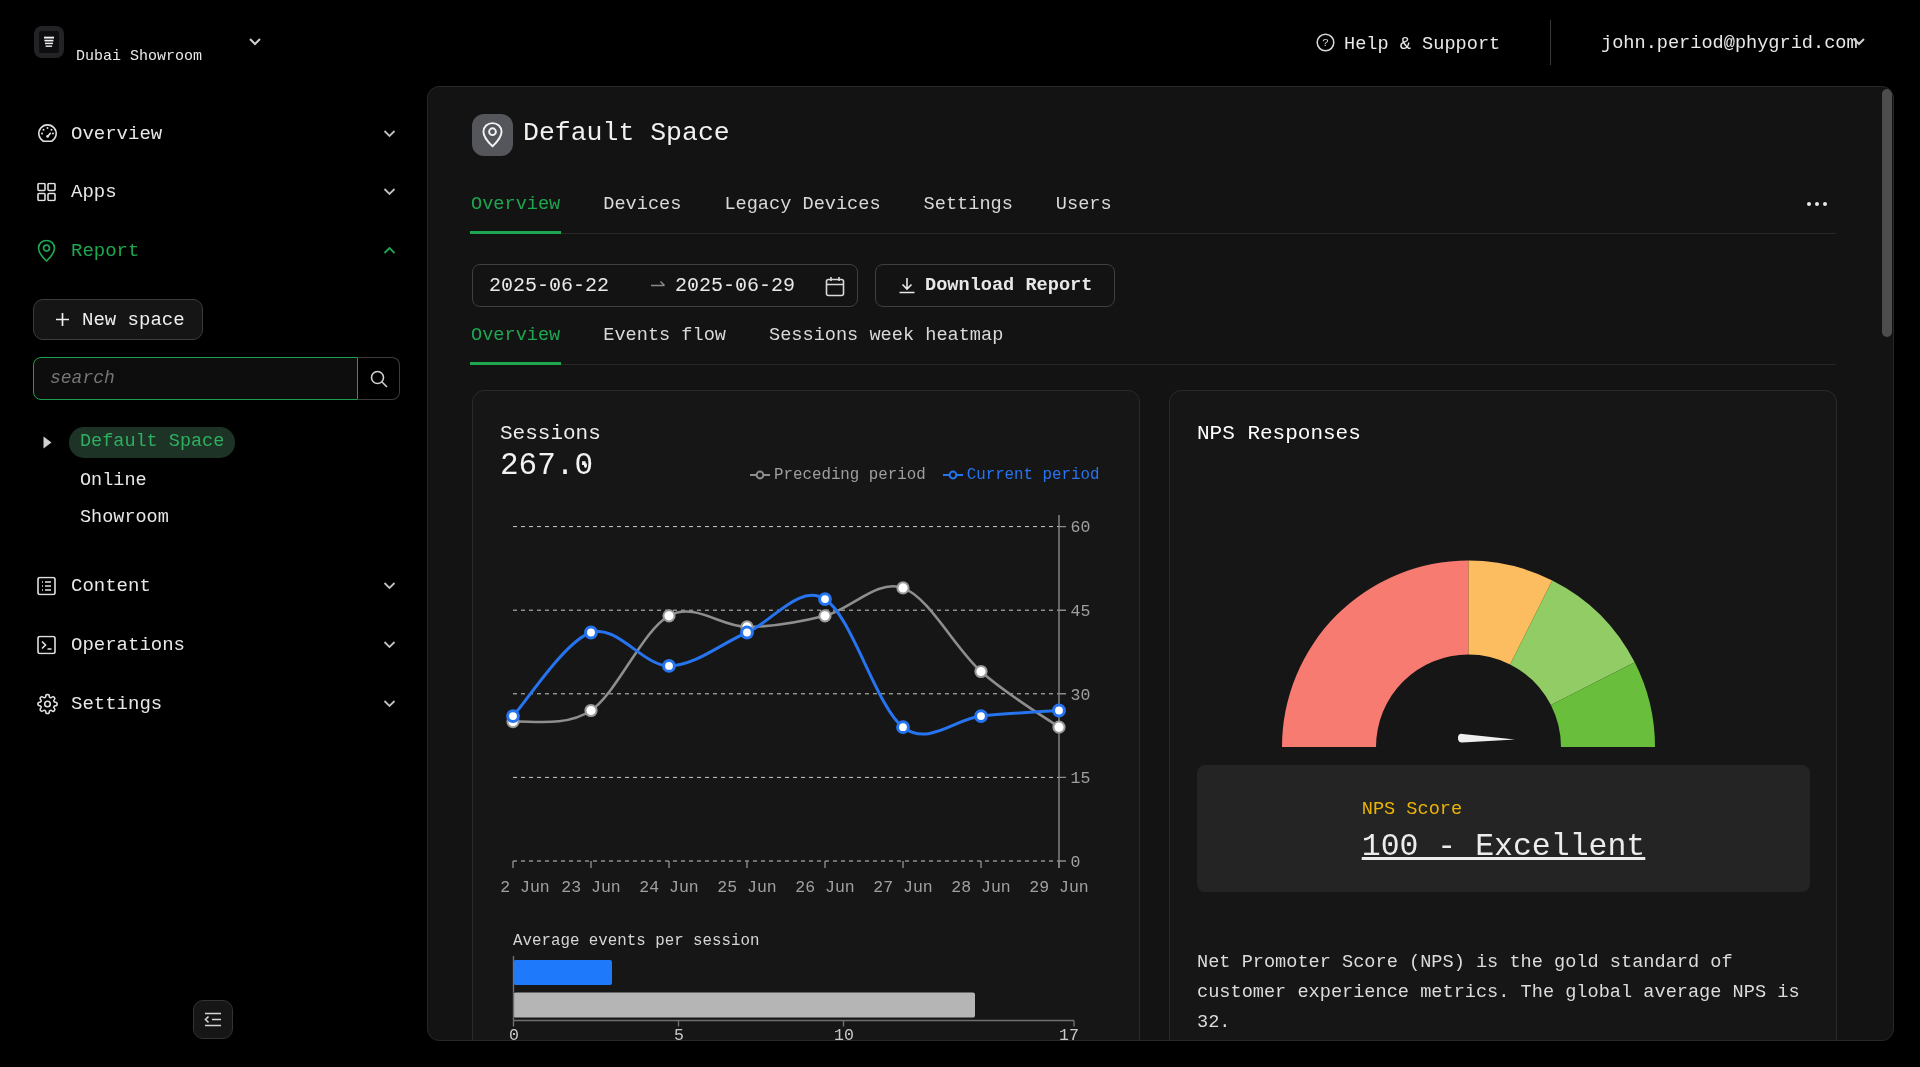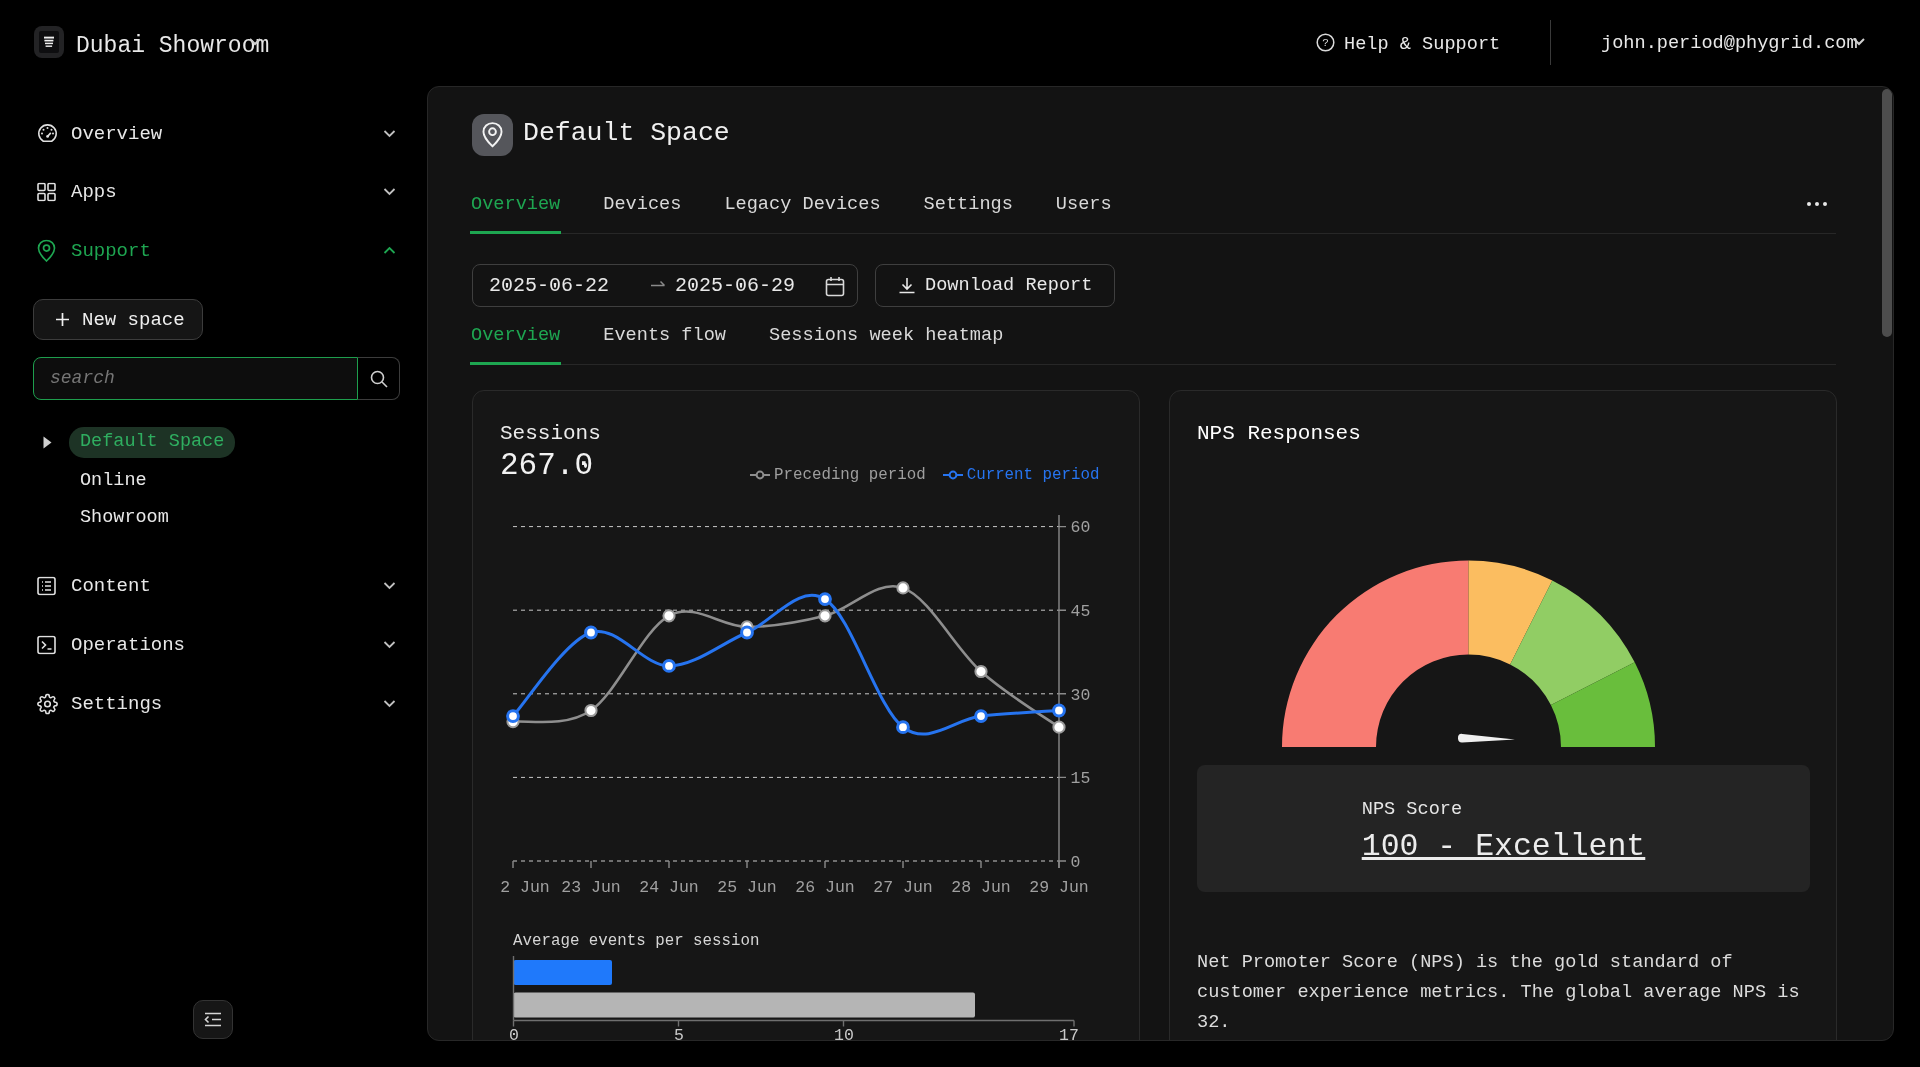--- a/index.html
+++ b/index.html
@@ -7,21 +7,21 @@
 body { width:1920px; height:1067px; overflow:hidden; font-family:"Liberation Mono", monospace; color:#e8e8e8; }
 #root { position:relative; width:1920px; height:1067px; background:#000; }
 .abs { position:absolute; }
 .grey { color:#9e9e9e; }
 .green { color:#1ea651; }
 svg { display:block; }
 
 
 #logo { left:34px; top:26px; width:30px; height:32px; background:#232325; border-radius:8px; }
 #logo .in { position:absolute; left:5px; top:5px; right:5px; bottom:5px; background:#0e0e10; border-radius:2px; }
-#brand { left:76px; top:33px; font-size:23px; letter-spacing:0; }
+#brand { left:76px; top:48px; font-size:15px; letter-spacing:0; }
 #brand-chevron { left:248px; top:37px; }
 #help { left:1316px; top:33px; font-size:18.6px; }
 #topdivider { left:1550px; top:20px; width:1px; height:45px; background:#3a3a3a; }
 #email { left:1601px; top:33px; font-size:18.6px; }
 #email-chevron { left:1852px; top:37px; }
 
 
 .navrow { left:0; width:427px; height:36px; }
 .navrow .ic { position:absolute; left:37px; top:50%; transform:translateY(-50%); }
 .navrow .lbl { position:absolute; left:71px; top:50%; transform:translateY(-50%); font-size:19px; }
@@ -41,33 +41,33 @@
 #scrollthumb { left:1454px; top:2px; width:10px; height:248px; background:#4d4d4d; border-radius:5px; }
 #pinbox { left:44px; top:27px; width:41px; height:42px; background:#55565b; border-radius:12px; }
 #pagetitle { left:95px; top:31px; font-size:26.5px; color:#f0f0f0; }
 .tabs { left:43px; display:flex; gap:43px; font-size:18.6px; color:#d9d9d9; }
 #tabs1 { top:107px; }
 #tabs2 { top:238px; }
 .tabline { height:1px; background:#272727; left:42px; width:1366px; }
 .greenline { position:absolute; height:3px; background:#1ea651; left:0; width:91px; }
 #dots { left:1378px; top:114px; }
 #datebox { left:44px; top:177px; width:386px; height:43px; border:1px solid #3f3f3f; border-radius:8px; font-size:20px; }
-#dlbtn { left:447px; top:177px; width:240px; height:43px; border:1px solid #3f3f3f; border-radius:8px; font-size:18.6px; }
+#dlbtn { left:447px; top:177px; width:240px; height:43px; border:1px solid #3f3f3f; border-radius:8px; font-size:18.6px;font-weight:bold; }
 
 
 .card { top:303px; width:668px; height:760px; background:#161616; border:1px solid #2a2a2a; border-radius:12px; }
 #card1 { left:44px; }
 #card2 { left:741px; }
 #sessions-t { left:27px; top:31px; font-size:21px; color:#ececec; }
 #sessions-n { left:27px; top:57px; font-size:31px; color:#f2f2f2; }
 .legend { display:flex; align-items:center; font-size:15.8px; }
 #nps-t { left:27px; top:31px; font-size:21px; color:#ffffff; }
 #npsbox { left:27px; top:374px; width:613px; height:127px; background:#242424; border-radius:8px; }
 #npsbox .inner { position:absolute; left:50%; top:34px; transform:translateX(-50%); white-space:nowrap; }
-#npsbox .l1 { font-size:18.6px; color:#e5e5e5; line-height:22px; margin-bottom:8px; }
+#npsbox .l1 { font-size:18.6px; color:#eab308; line-height:22px; margin-bottom:8px; }
 #npsbox .l2 { font-size:31.5px; color:#ececec; line-height:36px;text-decoration:underline; }
 #npstext { left:27px; top:557px; font-size:18.6px; line-height:30px; color:#dcdcdc; }
 </style>
 </head>
 <body>
 <div id="root">
 
   <div id="logo" class="abs">
       <div class="in"></div>
     <svg class="abs" style="left:9px;top:10px" width="12" height="12" viewBox="0 0 12 12">
@@ -127,21 +127,21 @@
         <path d="M1.5 1.5l5 5 5-5" stroke="#bfbfbf" stroke-width="1.8" fill="none"></path>
       </svg>
   </div>
   <div class="abs navrow" style="top:233px">
     <svg class="ic" width="19" height="23" viewBox="0 0 19 23">
         <g stroke="#1ea651" stroke-width="1.7" fill="none">
           <path d="M9.5 21.5C9.5 21.5 17.5 14 17.5 8.6 17.5 4.2 13.9 1 9.5 1 5.1 1 1.5 4.2 1.5 8.6 1.5 14 9.5 21.5 9.5 21.5Z"></path>
           <circle cx="9.5" cy="8.6" r="3"></circle>
         </g>
       </svg>
-    <span class="lbl green">Support</span>
+    <span class="lbl green">Report</span>
     <svg class="chev" width="13" height="9" viewBox="0 0 13 9">
         <path d="M1.5 6.5l5-5 5 5" stroke="#1ea651" stroke-width="1.8" fill="none"></path>
       </svg>
   </div>
 
   <div id="newspace" class="abs"><svg style="margin-left:21px;margin-right:12px" width="15" height="15" viewBox="0 0 15 15">
         <path d="M7.5 1v13M1 7.5h13" stroke="#efefef" stroke-width="1.7"></path>
       </svg>New space</div>
 
   <div id="searchwrap" class="abs">

